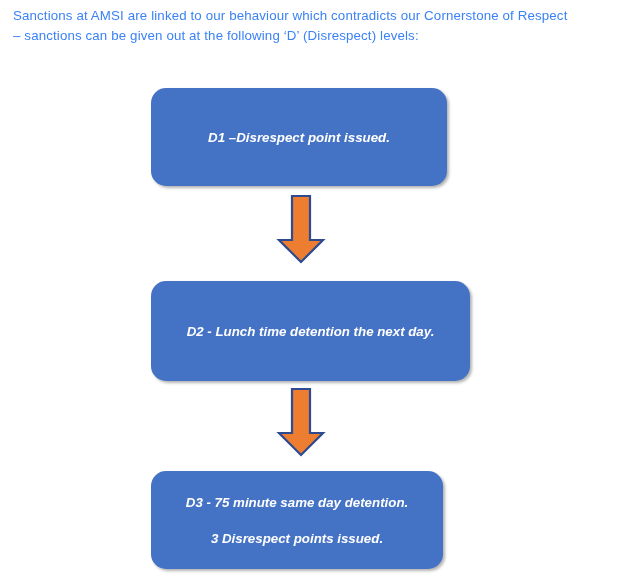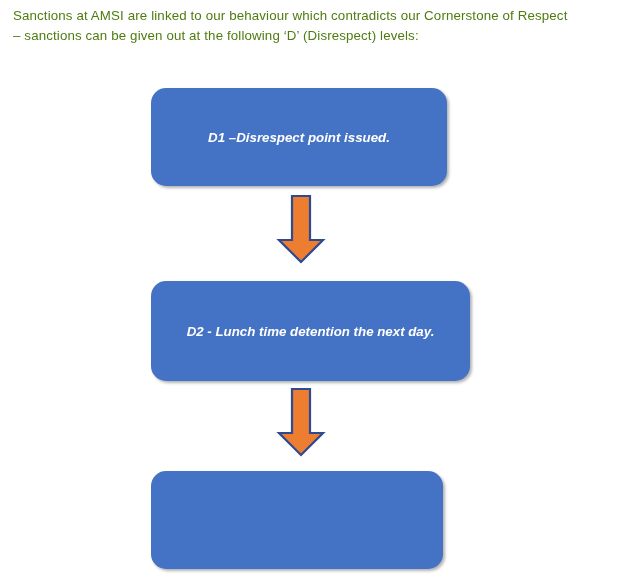--- a/index.html
+++ b/index.html
@@ -17,21 +17,21 @@
   }
 
   
   #intro-paragraph {
     position: absolute;
     left: 13px;
     top: 6px;
     width: 612px;
     font-size: 13.3px;
     line-height: 20px;
-    color: #4d7c0f;
+    color: #3b82f6;
     letter-spacing: 0.01em;
   }
   #intro-paragraph .intro-line {
     display: block;
     white-space: nowrap;
   }
 
   
   .flow-box {
     position: absolute;
@@ -119,13 +119,15 @@
   <span class="box-text">D2 -   Lunch time detention the next day.</span>
 </div>
 
 <div class="down-arrow" id="arrow-d2-d3">
   <svg viewBox="0 0 50 70" preserveAspectRatio="none" aria-hidden="true">
     <polygon points="16,2 34,2 34,46 47,46 25,68 3,46 16,46" fill="#ed7d31" stroke="#2e4b8f" stroke-width="2.2" stroke-linejoin="miter"></polygon>
   </svg>
 </div>
 
 <div class="flow-box" id="flow-box-d3">
+  <span class="box-text">D3 -   75 minute same day detention.</span>
+  <span class="box-text">3 Disrespect points issued.</span>
 </div>
 
 </body></html>

